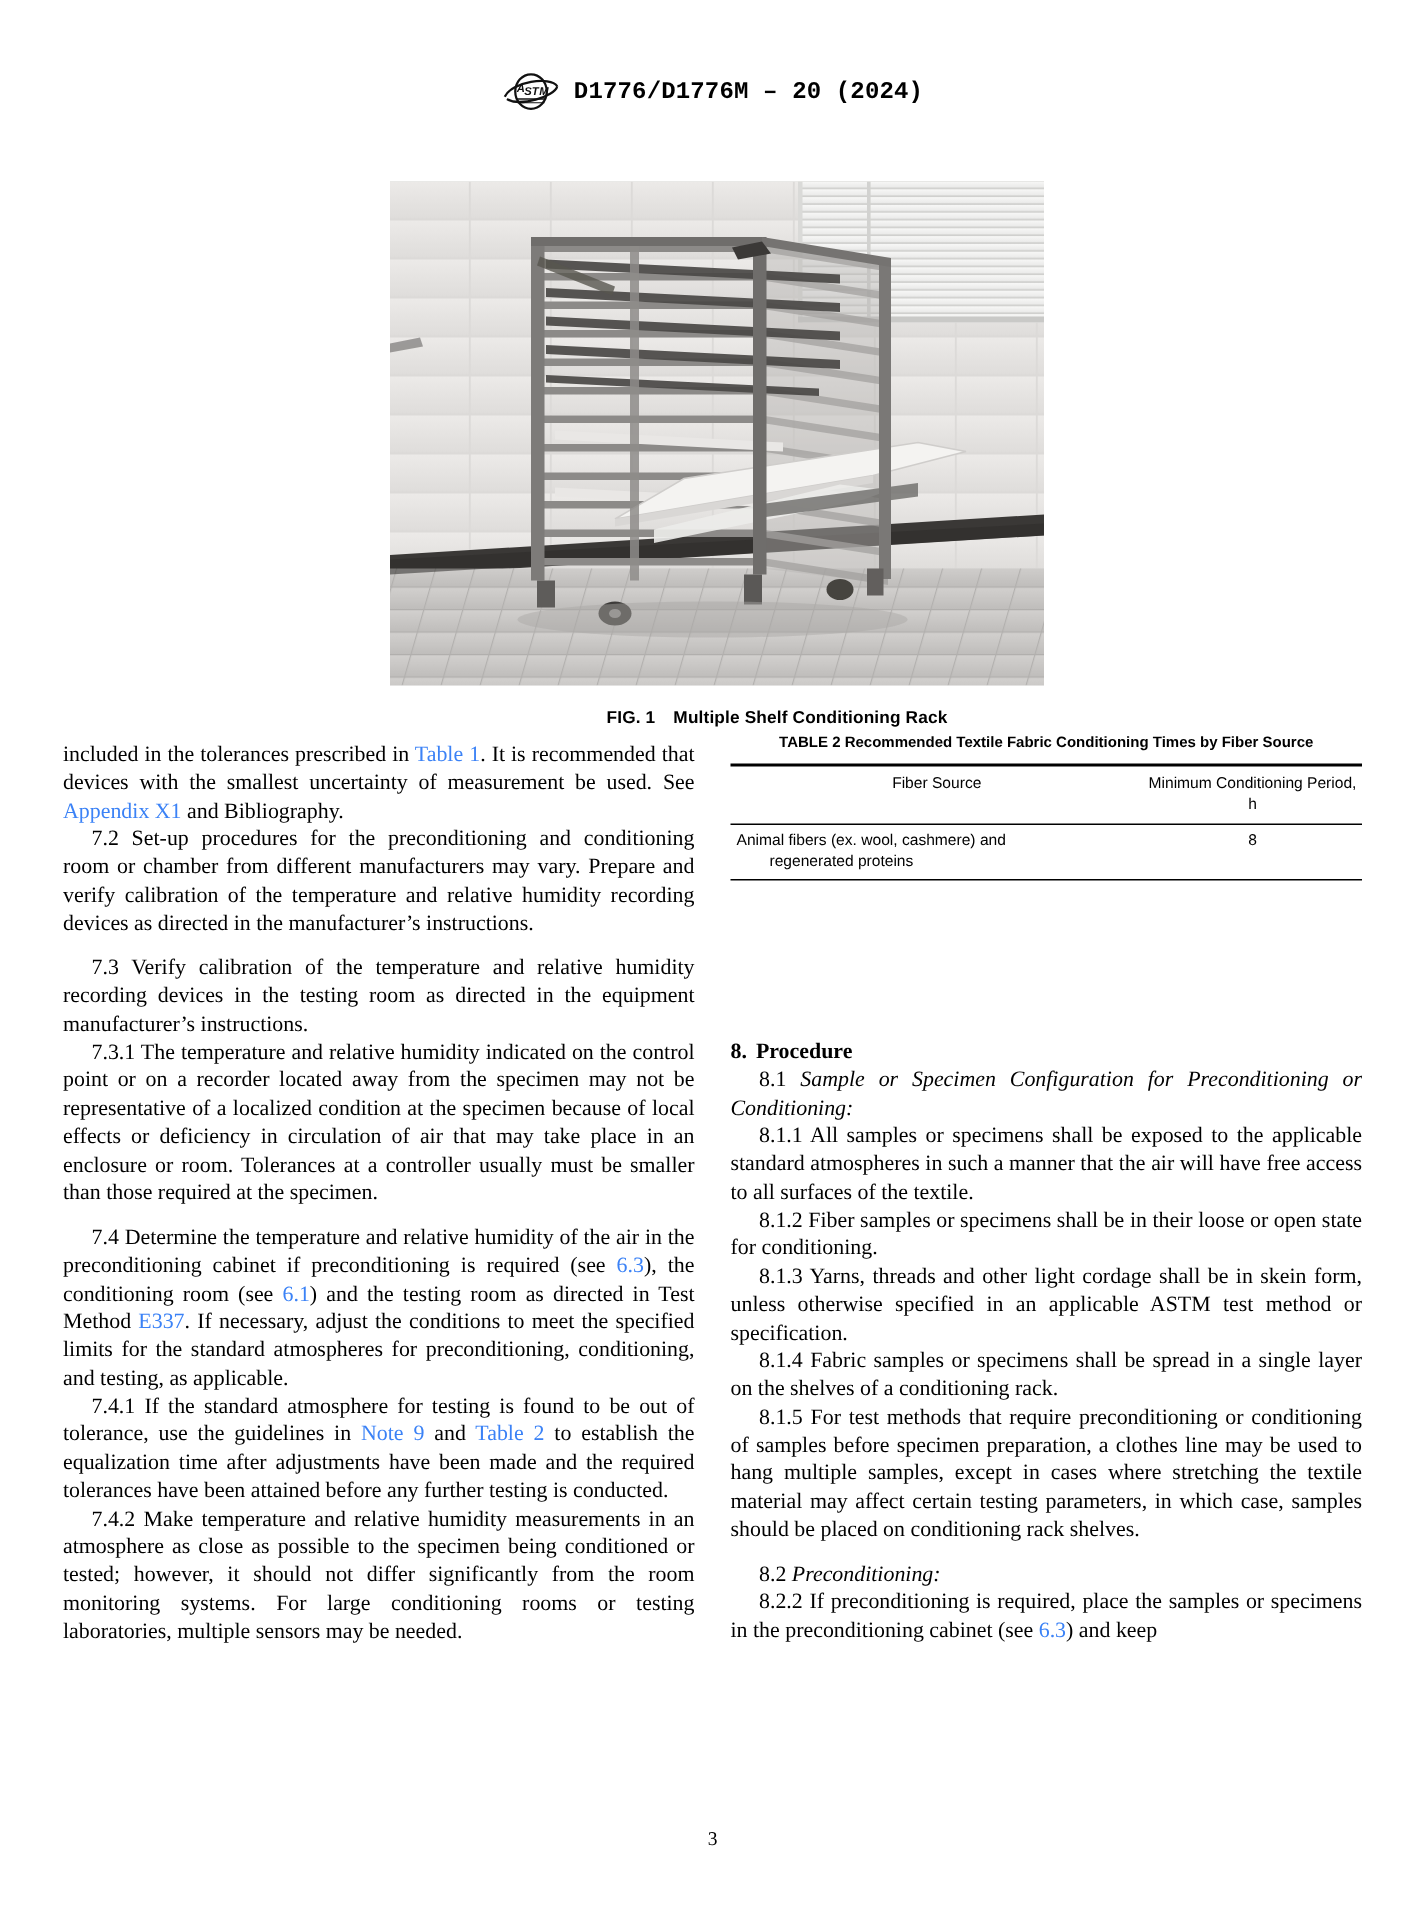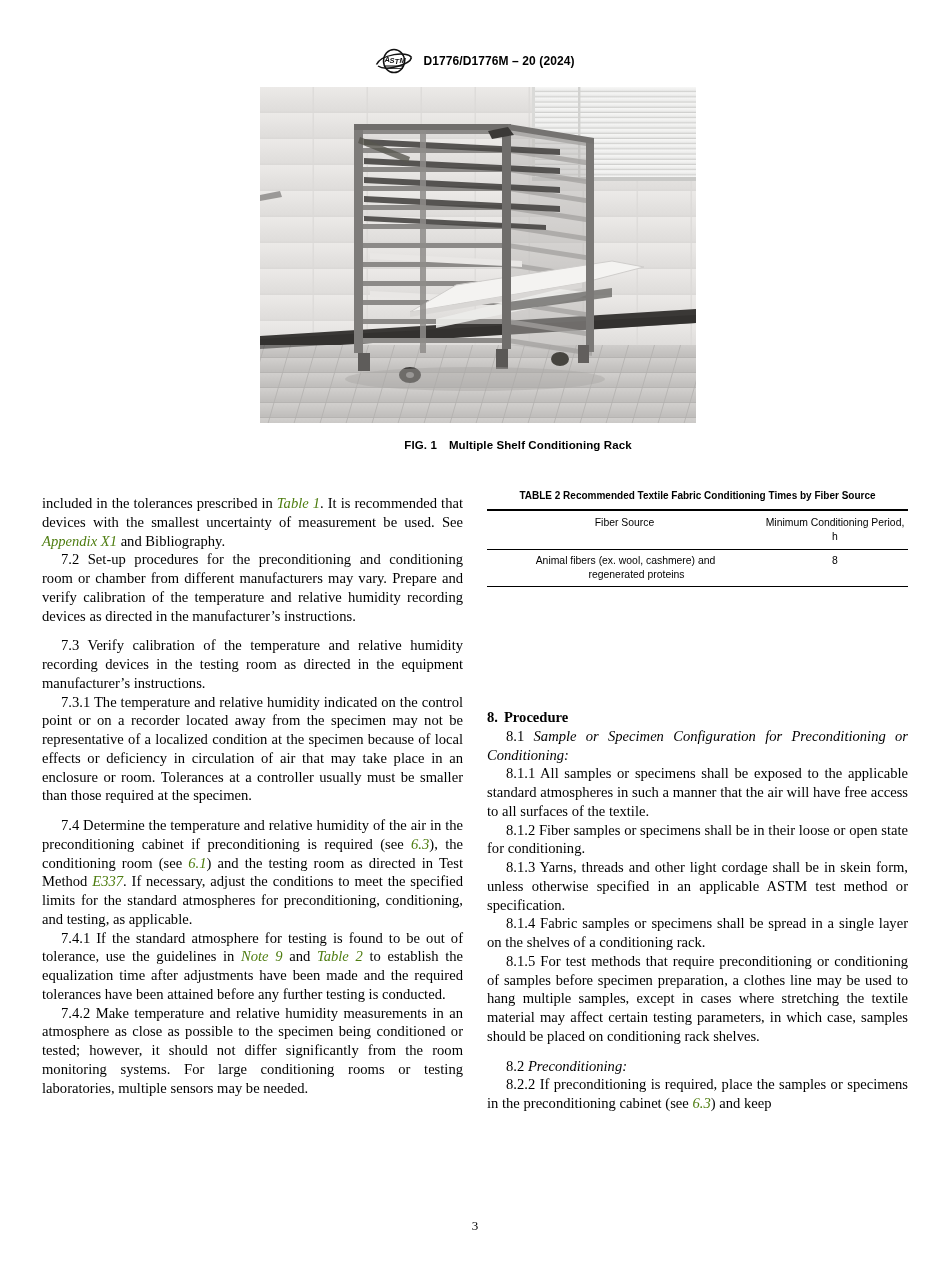--- a/index.html
+++ b/index.html
@@ -22,31 +22,31 @@
     top: 48px;
     left: 0;
     width: 950px;
     display: flex;
     align-items: center;
     justify-content: center;
     gap: 10px;
   }
   .astm-logo { width: 38px; height: 26px; display: block; flex: none; }
   .designation {
-    font-family: Liberation Sans, sans-serif;
+    font-family: Liberation Mono, monospace;
     font-weight: bold;
-    font-size: 12px;
+    font-size: 16px;
     letter-spacing: 0.1px;
     white-space: nowrap;
   }
 
   
   .figure-wrap {
     position: absolute;
-    top: 87px;
+    top: 121px;
     left: 260px;
     width: 516px;
   }
   .photo {
     width: 436px;
     height: 336px;
     display: block;
     background: #d8d8d6;
   }
   .fig-caption {
@@ -70,23 +70,22 @@
     text-justify: inter-word;
     hyphens: manual;
   }
   .col-left  { left: 42px; }
   .col-right { left: 487px; }
 
   .col p { margin: 0; }
   .col p.indent { text-indent: 19px; }
   .col p.noindent { text-indent: 0; }
   a.ref {
-    color: #4d7c0f;
+    color: #3b82f6;
     text-decoration: none;
-    font-style: italic;
   }
   .sec-head {
     font-weight: bold;
     margin: 0;
     padding-top: 2px;
   }
   .sec-head .num { margin-right: 6px; }
   .it { font-style: italic; }
   .spacer-para { height: 11px; }
 
@@ -131,21 +130,21 @@
     font-size: 0;
     line-height: 0;
   }
   table.astm-table th {
     font-weight: normal;
     vertical-align: top;
     padding: 5px 2px 6px;
     line-height: 1.3;
   }
   table.astm-table td.c-src {
-    text-align: center;
+    text-align: left;
     vertical-align: top;
     padding: 1.4px 2px 1.4px 4px;
     line-height: 1.28;
   }
   table.astm-table td.c-val {
     text-align: center;
     vertical-align: top;
     padding: 1.4px 2px;
     width: 142px;
     line-height: 1.28;
@@ -356,21 +355,21 @@
       </tr>
     </tbody>
     <tbody>
       <tr class="rule-bot">
           <td colspan="2"></td>
         </tr>
     </tbody>
   </table>
 </div>
 
-<div class="col col-right" style="top:690px;margin-top:16px;">
+<div class="col col-right" style="top:690px;">
 
   <p class="sec-head"><span class="num">8.</span><span>Procedure</span></p>
 
   <p class="indent"><span>8.1</span> <span class="it">Sample or Specimen Configuration for Preconditioning or Conditioning:</span></p>
 
   <p class="indent">8.1.1 All samples or specimens shall be exposed to the applicable standard atmospheres in such a manner that the air will have free access to all surfaces of the textile.</p>
   <p class="indent">8.1.2 Fiber samples or specimens shall be in their loose or open state for conditioning.</p>
   <p class="indent">8.1.3 Yarns, threads and other light cordage shall be in skein form, unless otherwise specified in an applicable ASTM test method or specification.</p>
   <p class="indent">8.1.4 Fabric samples or specimens shall be spread in a single layer on the shelves of a conditioning rack.</p>
   <p class="indent">8.1.5 For test methods that require preconditioning or conditioning of samples before specimen preparation, a clothes line may be used to hang multiple samples, except in cases where stretching the textile material may affect certain testing parameters, in which case, samples should be placed on conditioning rack shelves.</p>

